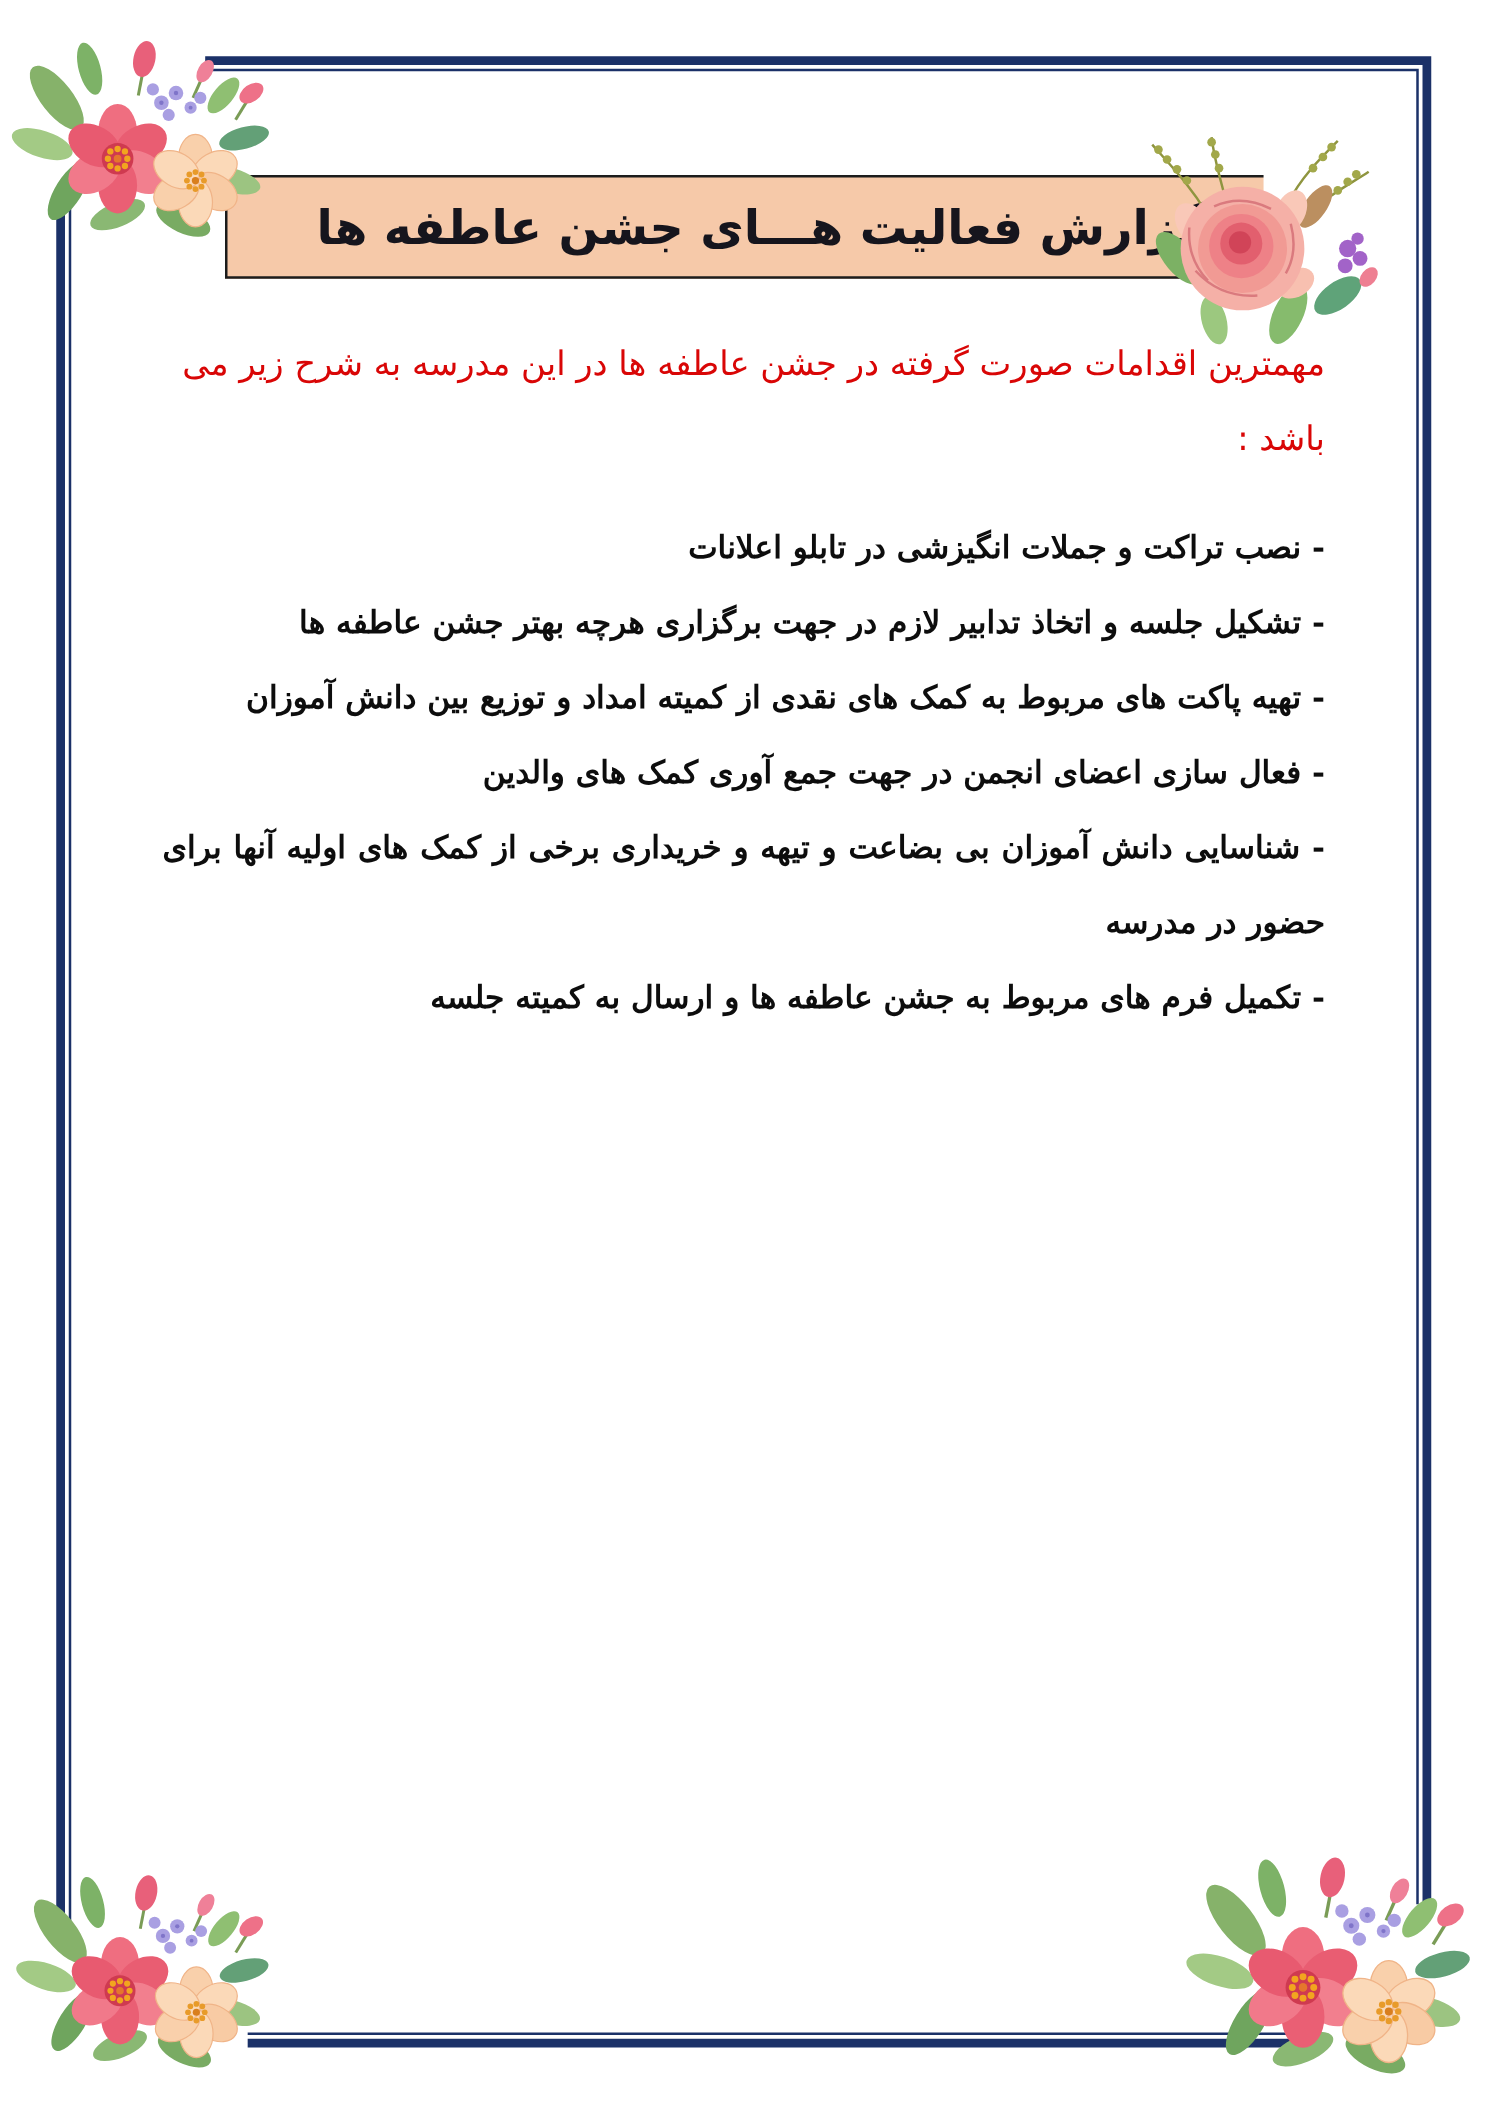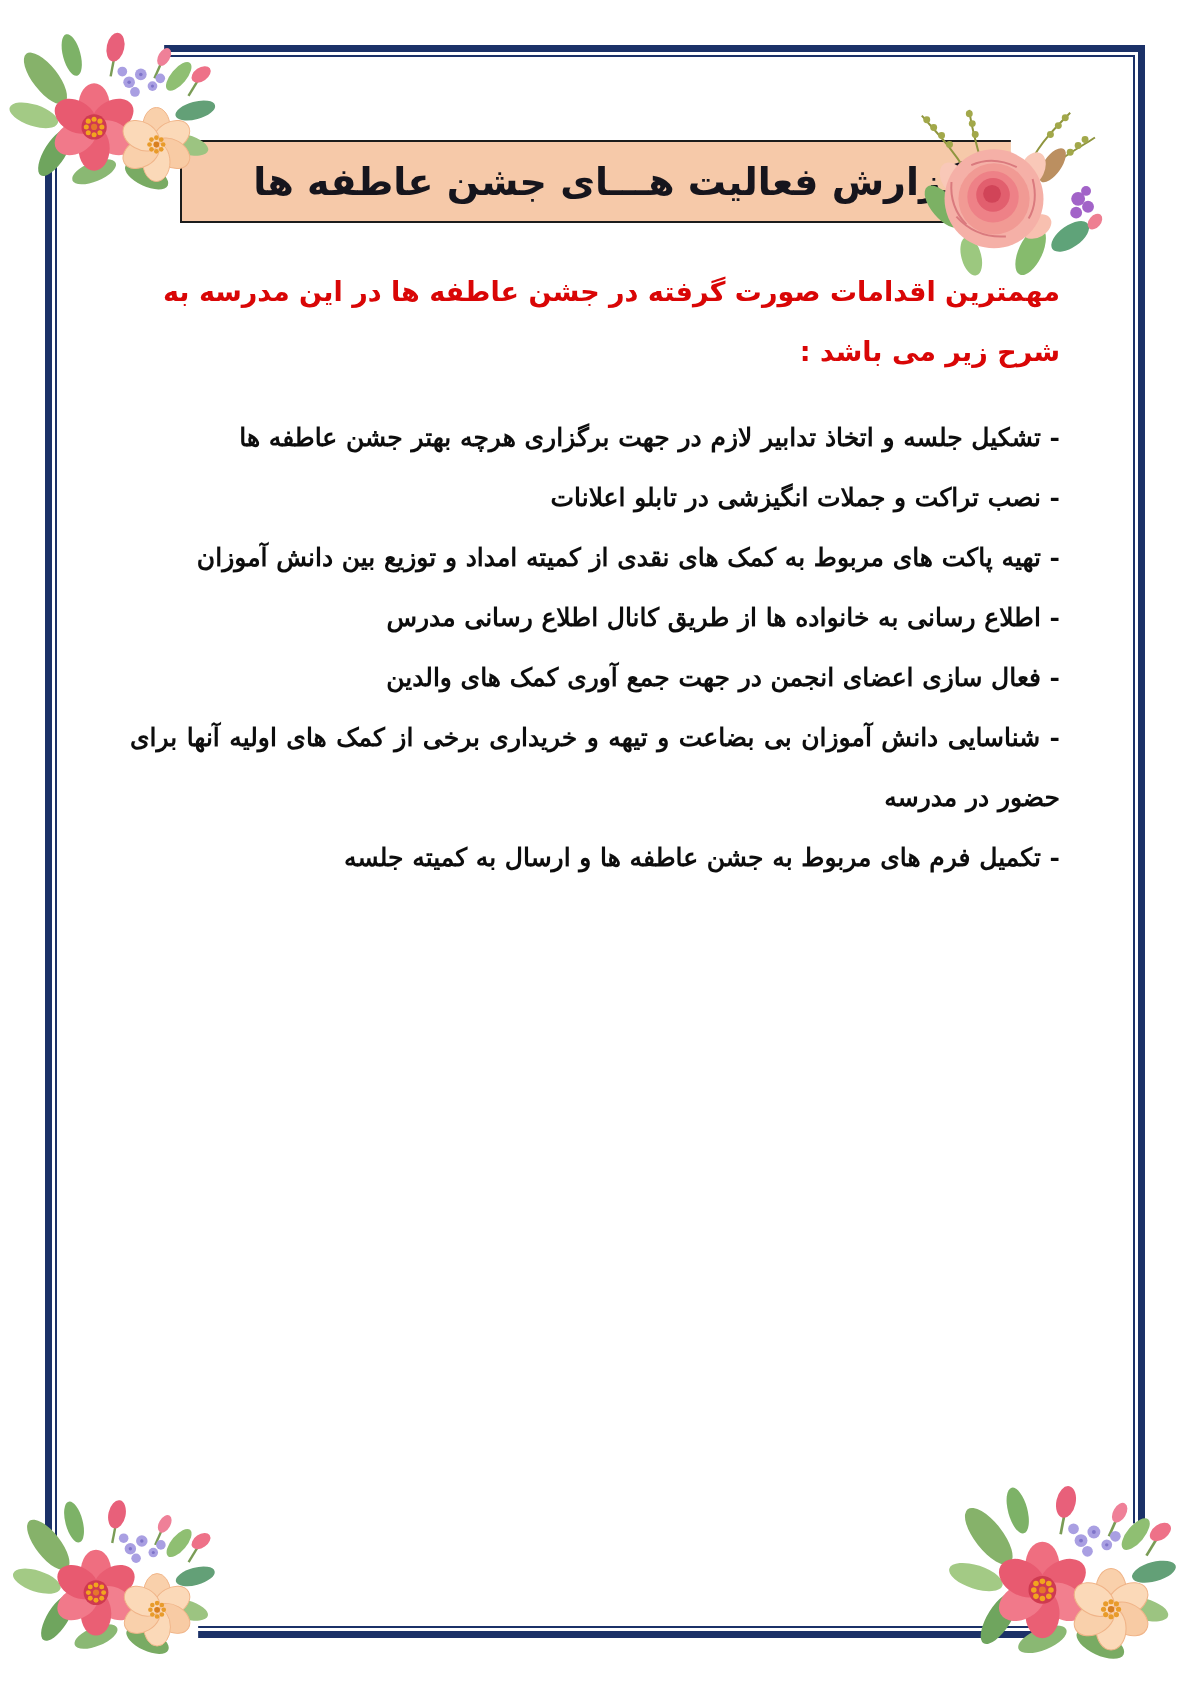--- a/index.html
+++ b/index.html
@@ -45,21 +45,21 @@
   .fl-bl{left:12px;top:1484px;width:210px;height:180px;}
   .fl-br{left:948px;top:1468px;width:236px;height:202px;}
   
   .content{
     position:absolute;
     left:130px;right:130px;top:262px;
     direction:rtl;
   }
   .heading{
     color:#d90606;
-    font-weight:bold;
+    font-weight:normal;
     font-size:27px;
     line-height:60px;
     text-align:right;
     margin:0 0 26px 0;
   }
   .items{margin:0;padding:0;list-style:none;}
   .item{
     font-family:"DejaVu Serif", serif;
     font-size:25px;
     font-weight:bold;
@@ -234,23 +234,22 @@
   </svg>
 
   <svg class="flower fl-br" viewBox="0 0 220 185">
     <rect x="80" y="50" width="140" height="135" fill="#ffffff"></rect>
     <use href="#bouquet"></use>
   </svg>
 
   <div class="content">
     <p class="heading">مهمترین اقدامات صورت گرفته در جشن عاطفه ها در این مدرسه به شرح زیر می باشد :</p>
     <div class="items">
+      <div class="item">- نصب تراکت و جملات انگیزشی در تابلو اعلانات</div>
       <div class="item">- تشکیل جلسه و اتخاذ تدابیر لازم در جهت برگزاری هرچه بهتر جشن عاطفه ها</div>
-      <div class="item">- نصب تراکت و جملات انگیزشی در تابلو اعلانات</div>
       <div class="item">- تهیه پاکت های مربوط به کمک های نقدی از کمیته امداد و توزیع بین دانش آموزان</div>
-      <div class="item">- اطلاع رسانی به خانواده ها از طریق کانال اطلاع رسانی مدرس</div>
       <div class="item">- فعال سازی اعضای انجمن در جهت جمع آوری کمک های والدین</div>
       <div class="item">- شناسایی دانش آموزان بی بضاعت و تیهه و خریداری برخی از کمک های اولیه آنها برای حضور در مدرسه</div>
       <div class="item">- تکمیل فرم های مربوط به جشن عاطفه ها و ارسال به کمیته جلسه</div>
     </div>
   </div>
 
 </div>
 
 </body></html>

